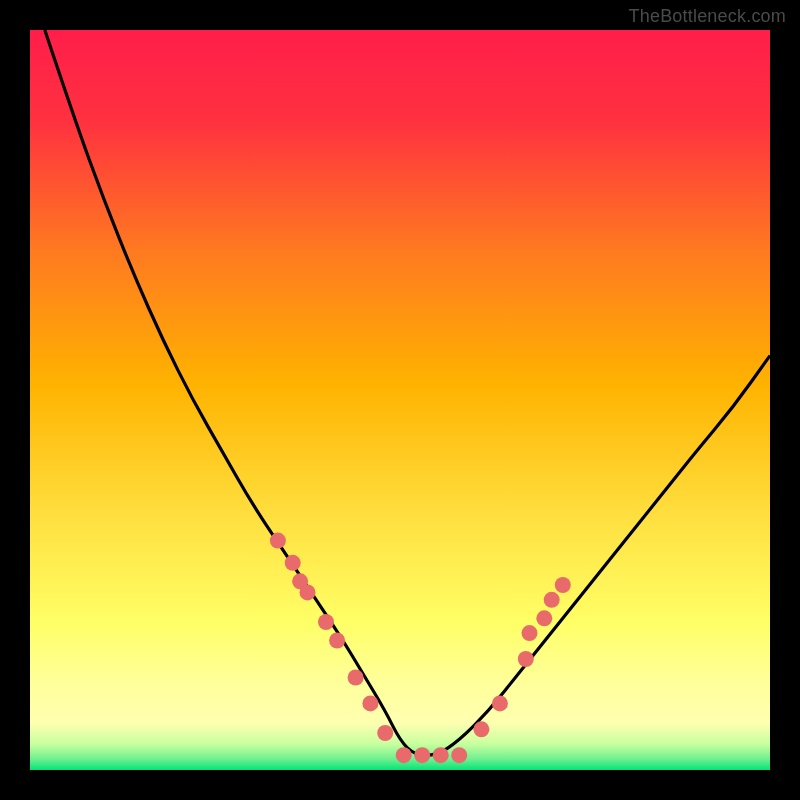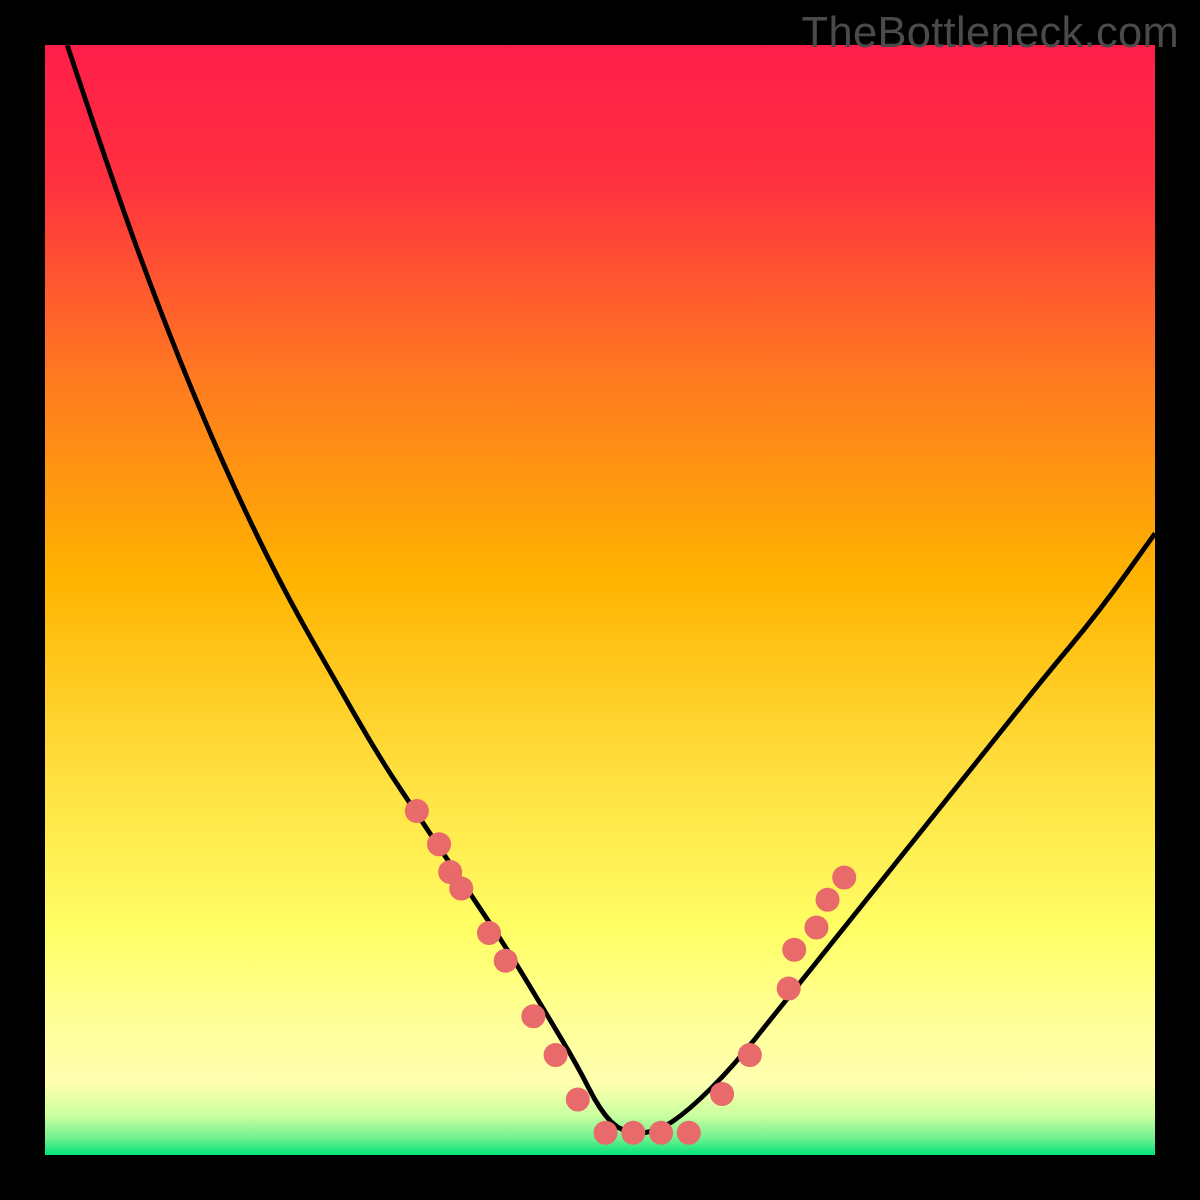--- a/index.html
+++ b/index.html
@@ -9,21 +9,21 @@
     height: 800px;
     background: #000;
     position: relative;
     font-family: Arial, Helvetica, sans-serif;
   }
   .watermark {
     position: absolute;
     top: 6px;
     right: 14px;
     color: #4a4a4a;
-    font-size: 29px;
+    font-size: 18px;
     font-weight: 500;
     z-index: 10;
     letter-spacing: 0.2px;
   }
   .plot-area {
     position: absolute;
     top: 30px;
     left: 30px;
     width: 740px;
     height: 740px;

